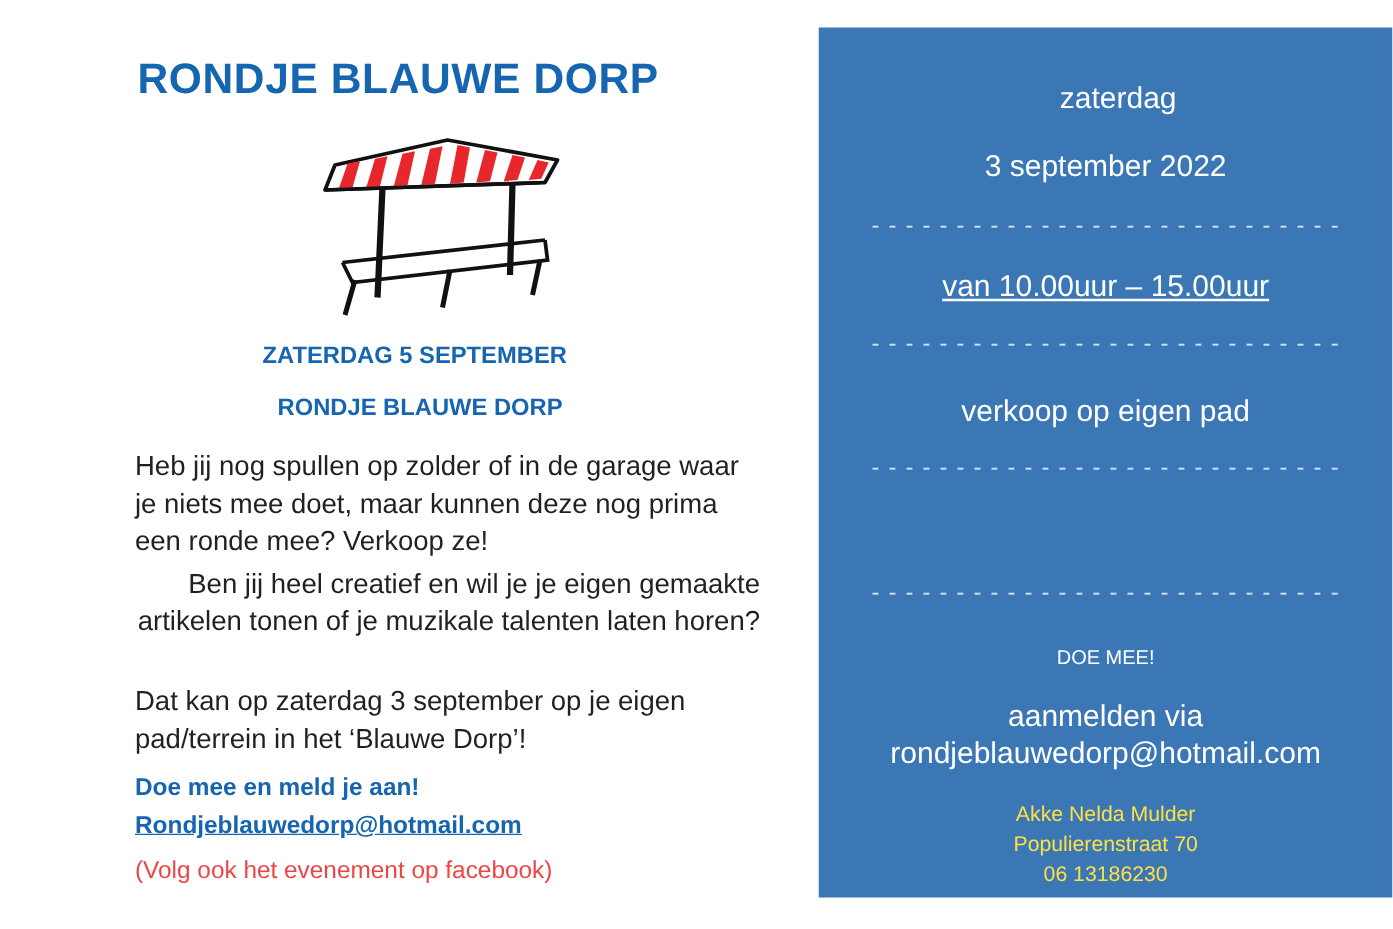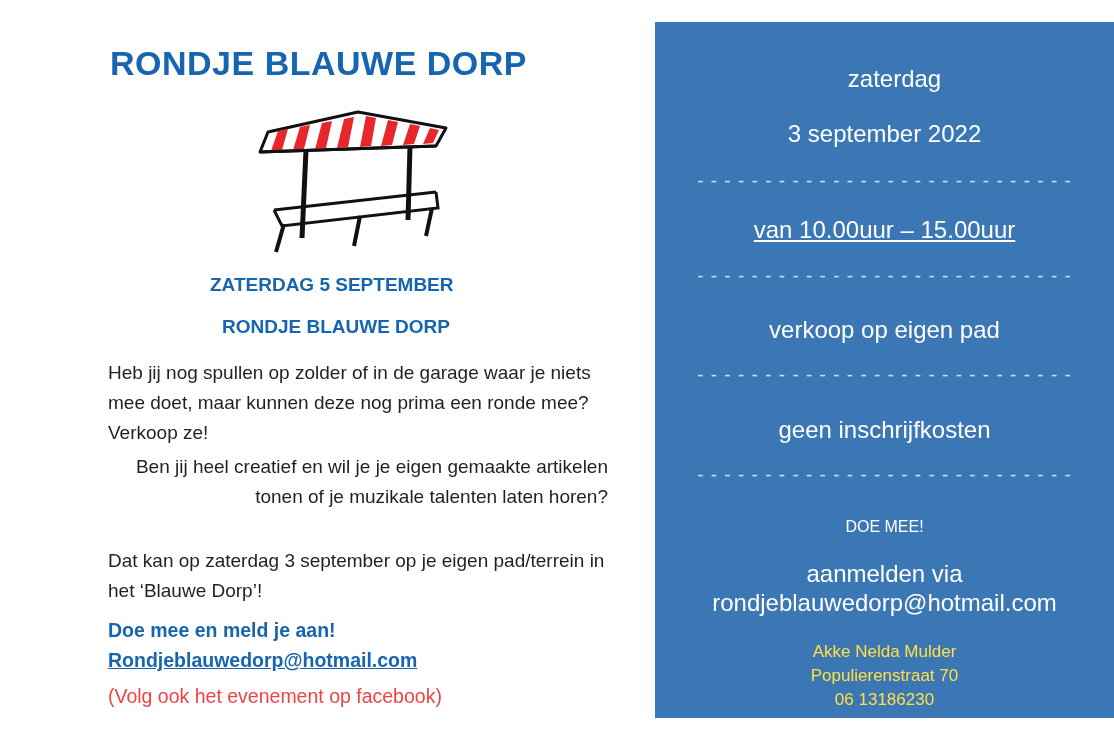--- a/index.html
+++ b/index.html
@@ -57,21 +57,21 @@
     color: #1565b0;
     white-space: nowrap;
   }
   .sub-head.one { top: 274px; }
   .sub-head.two { left: 222px; top: 316px; }
 
   .para {
     position: absolute;
     left: 108px;
     width: 500px;
-    font-size: 19px;
+    font-size: 22px;
     line-height: 30px;
     color: #231f20;
   }
   .p1 { top: 358px; }
   .p2 { top: 452px; text-align: right; }
   .p3 { top: 546px; }
   .cta {
     position: absolute;
     left: 108px;
     top: 615px;
@@ -198,21 +198,20 @@
 
   <div class="right-panel">
     <div class="r-line r-date" style="top:41px;margin-left:10px;">zaterdag</div>
     <div class="r-line r-date" style="top:96px;">3 september 2022</div>
 
     <div class="r-line r-sep sep1">- - - - - - - - - - - - - - - - - - - - - - - - - - - -</div>
     <div class="r-line r-time">van 10.00uur – 15.00uur</div>
     <div class="r-line r-sep sep2">- - - - - - - - - - - - - - - - - - - - - - - - - - - -</div>
     <div class="r-line r-sale">verkoop op eigen pad</div>
     <div class="r-line r-sep sep3">- - - - - - - - - - - - - - - - - - - - - - - - - - - -</div>
-    <div class="r-line r-nocost">geen inschrijfkosten</div>
     <div class="r-line r-sep sep4">- - - - - - - - - - - - - - - - - - - - - - - - - - - -</div>
 
     <div class="r-line r-doemee">DOE MEE!</div>
     <div class="r-line r-signup">aanmelden via</div>
     <div class="r-line r-email">rondjeblauwedorp@hotmail.com</div>
 
     <div class="r-contact c1">Akke Nelda Mulder</div>
     <div class="r-contact c2">Populierenstraat 70</div>
     <div class="r-contact c3">06 13186230</div>
   </div>

